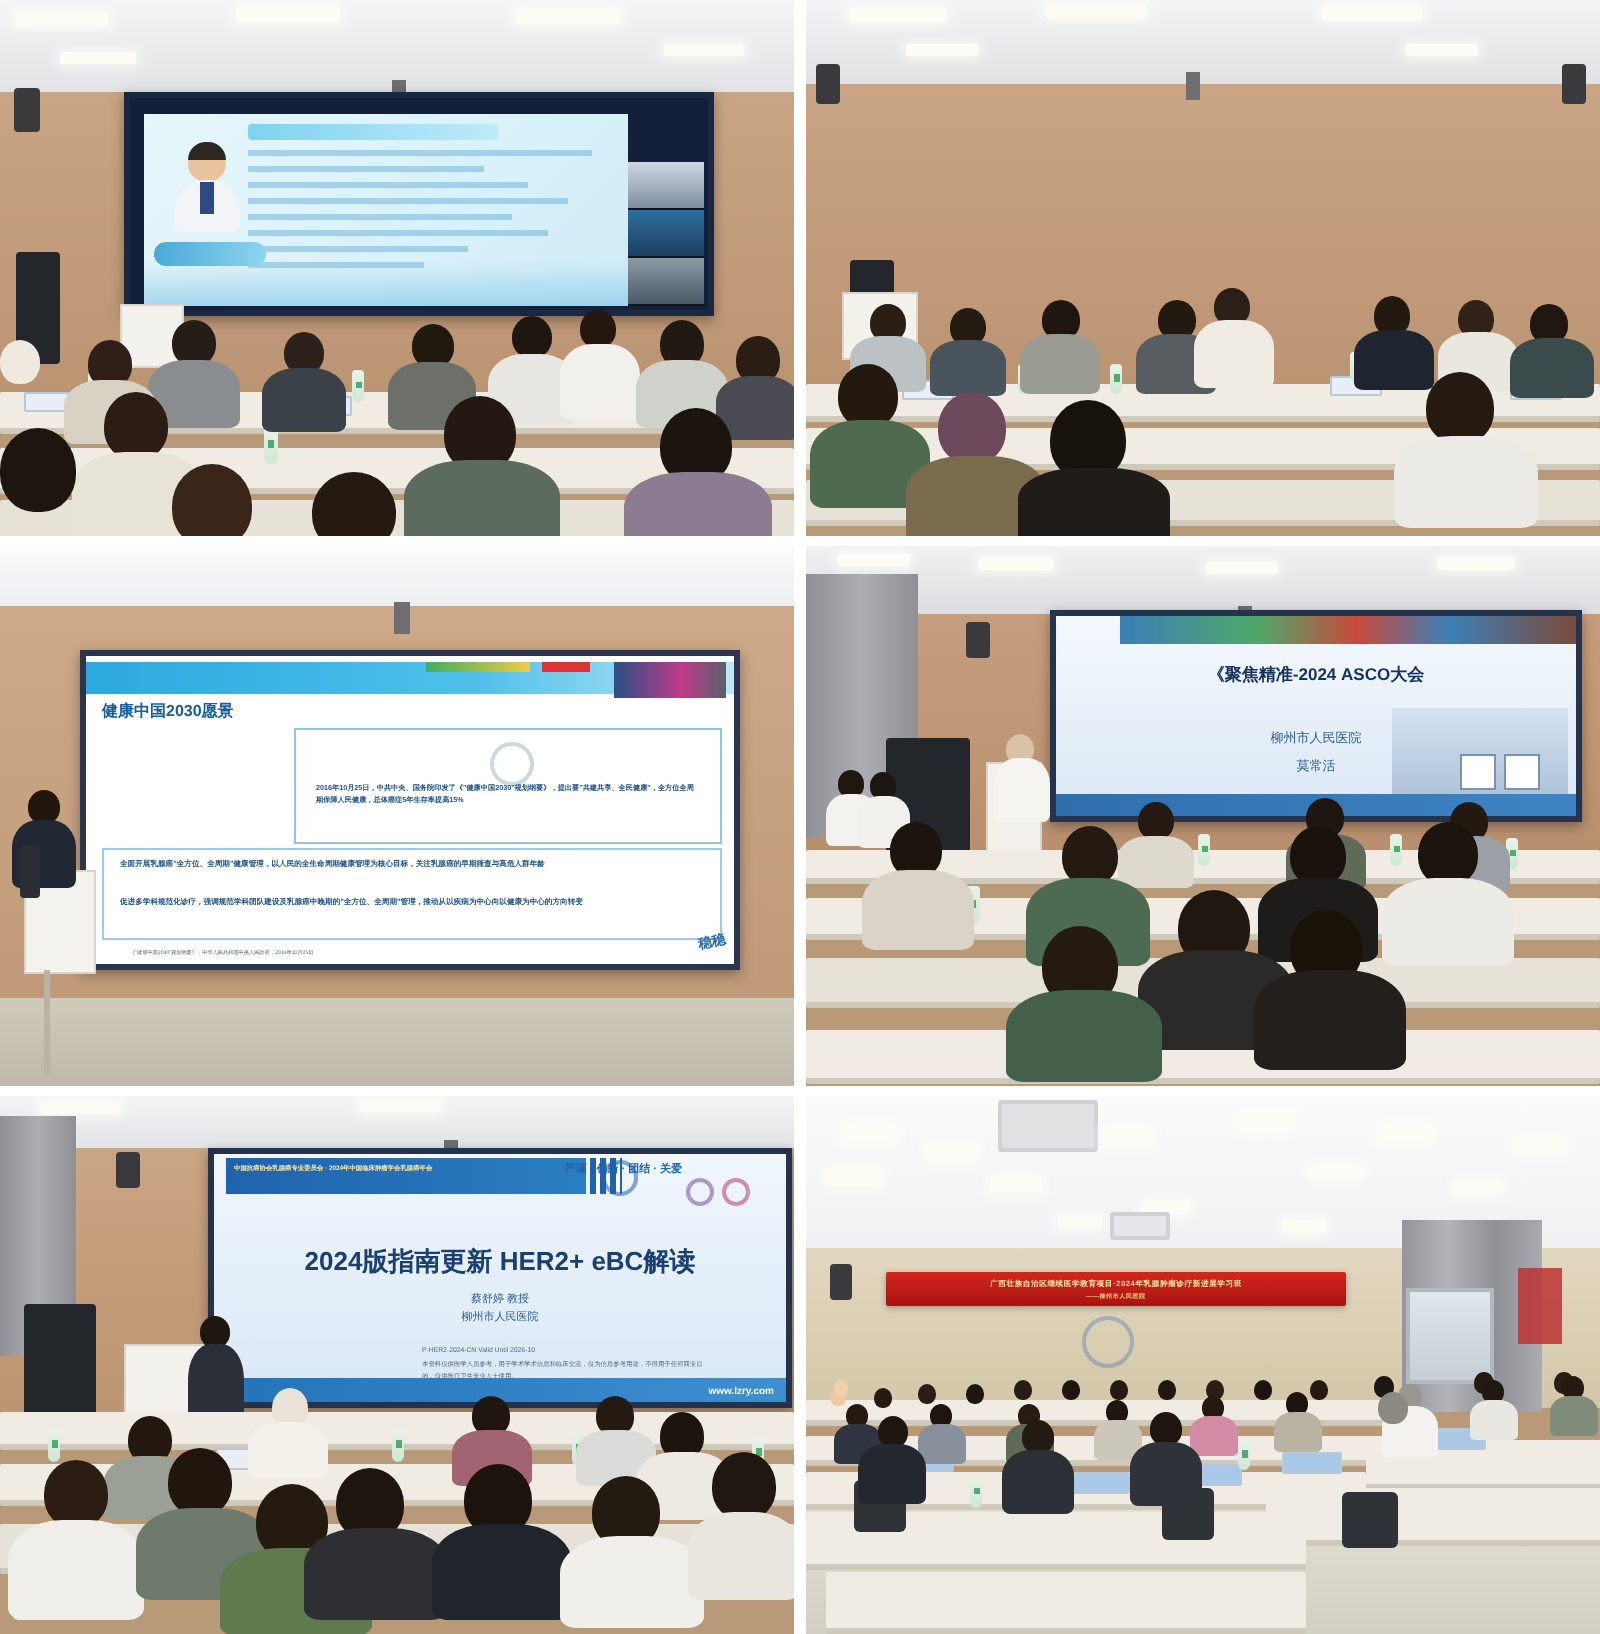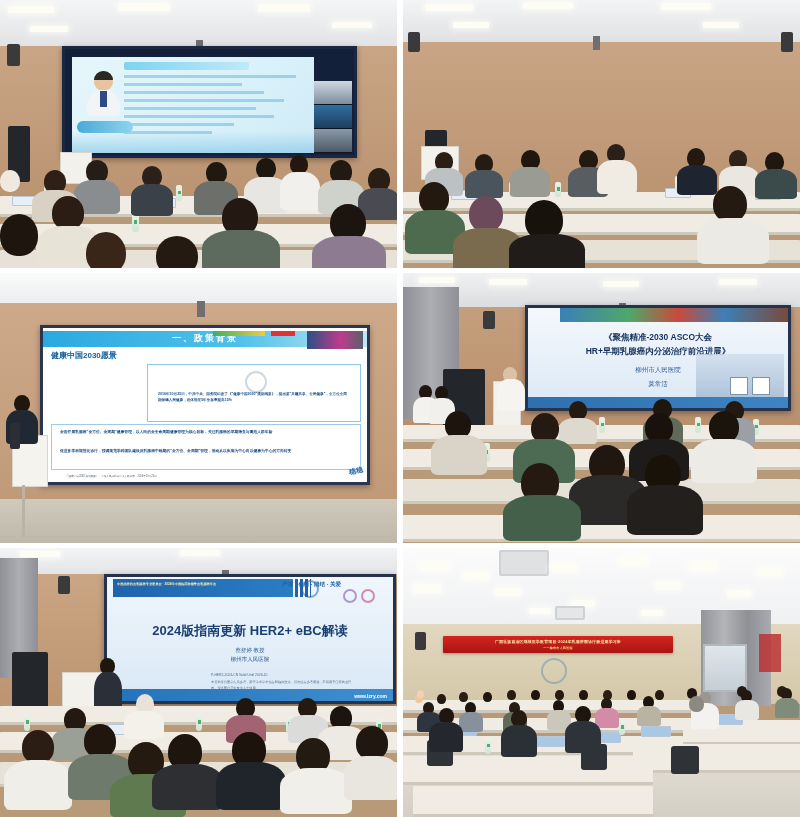--- a/index.html
+++ b/index.html
@@ -213,21 +213,20 @@
   <div class="panel">
     <div class="ceiling" style="height:30px;background:linear-gradient(#fafbfb,#eceeef);"></div>
     <div class="wall" style="top:30px;height:200px;background:linear-gradient(#cda98a,#c09a78);"></div>
     <div class="floor" style="height:44px;background:linear-gradient(#cfcabb,#bdb8aa);"></div>
     <div class="projmount" style="left:197px;top:28px;width:8px;height:16px;"></div>
 
     <div class="screen" style="left:40px;top:52px;width:330px;height:160px;background:#ffffff;border-color:#2b3550;">
       <div class="slide" style="left:0;top:0;width:100%;height:100%;background:#ffffff;">
 
         <div style="position:absolute;left:0;top:3px;width:100%;height:16px;background:linear-gradient(90deg,#2aa9e0,#4fc0ea 60%,#bfe6f6);"></div>
-        <div class="slide-txt" style="top:5px;font-size:9px;color:#ffffff;letter-spacing:2px;">一、政策背景</div>
 
         <div style="position:absolute;right:4px;top:3px;width:56px;height:18px;background:linear-gradient(90deg,#2a4f84,#c03b8c 60%,#58606b);"></div>
         <div style="position:absolute;left:170px;top:3px;width:52px;height:5px;background:linear-gradient(90deg,#3fae63,#eccd44);"></div>
         <div style="position:absolute;left:228px;top:3px;width:24px;height:5px;background:#d33;"></div>
 
         <div style="position:absolute;left:8px;top:22px;font-size:8px;font-weight:bold;color:#17609c;">健康中国2030愿景</div>
 
 
         <div style="position:absolute;left:104px;top:36px;right:6px;height:56px;border:1px solid #8fc6e8;">
           <div style="position:absolute;left:50%;top:6px;margin-left:-9px;width:18px;height:18px;border:2px solid #cbd9e2;border-radius:50%;"></div>
@@ -257,22 +256,21 @@
     <div class="lightpanel" style="left:200px;top:8px;width:36px;height:6px;"></div>
     <div class="lightpanel" style="left:316px;top:6px;width:38px;height:6px;"></div>
     <div class="wall" style="top:34px;height:120px;background:linear-gradient(#c59e7d,#b8906e);"></div>
     <div class="curtain" style="left:0px;top:14px;width:56px;height:132px;"></div>
     <div class="projmount" style="left:216px;top:30px;width:7px;height:12px;"></div>
     <div class="speakerbox" style="left:80px;top:38px;width:12px;height:18px;"></div>
 
     <div class="screen" style="left:122px;top:32px;width:266px;height:106px;background:#eef4fb;border-color:#26334d;">
       <div class="slide" style="left:0;top:0;width:100%;height:100%;background:linear-gradient(#f4f8fc,#dbe8f6);">
         <div style="position:absolute;left:32px;top:0px;right:0px;height:14px;background:linear-gradient(90deg,#3b7fb8,#4ea86a 30%,#c84a3c 52%,#3d80b6 72%,#7a4a3c);"></div>
-        <div class="slide-txt" style="top:24px;font-size:8.5px;color:#16325c;">《聚焦精准-2030 ASCO大会</div>
-        <div class="slide-txt" style="top:38px;font-size:8.5px;color:#16325c;">HR+早期乳腺癌内分泌治疗前沿进展》</div>
+        <div class="slide-txt" style="top:24px;font-size:8.5px;color:#16325c;">《聚焦精准-2024 ASCO大会</div>
         <div class="slide-txt" style="top:58px;font-size:6.5px;color:#2c5d93;font-weight:normal;">柳州市人民医院</div>
         <div class="slide-txt" style="top:72px;font-size:6.5px;color:#2c5d93;font-weight:normal;">莫常活</div>
         <div style="position:absolute;right:4px;bottom:10px;width:88px;height:44px;background:linear-gradient(#cfdced,#9db6cf);opacity:.75;"></div>
         <div style="position:absolute;left:0;bottom:0;width:100%;height:11px;background:linear-gradient(90deg,#2f6fae,#3e84c4);"></div>
         <div style="position:absolute;right:40px;bottom:13px;width:16px;height:16px;background:#ffffff;border:1px solid #7b93ad;"></div>
         <div style="position:absolute;right:18px;bottom:13px;width:16px;height:16px;background:#ffffff;border:1px solid #7b93ad;"></div>
       </div>
     </div>
 
     <div class="rack" style="left:40px;top:96px;width:42px;height:62px;"></div>

